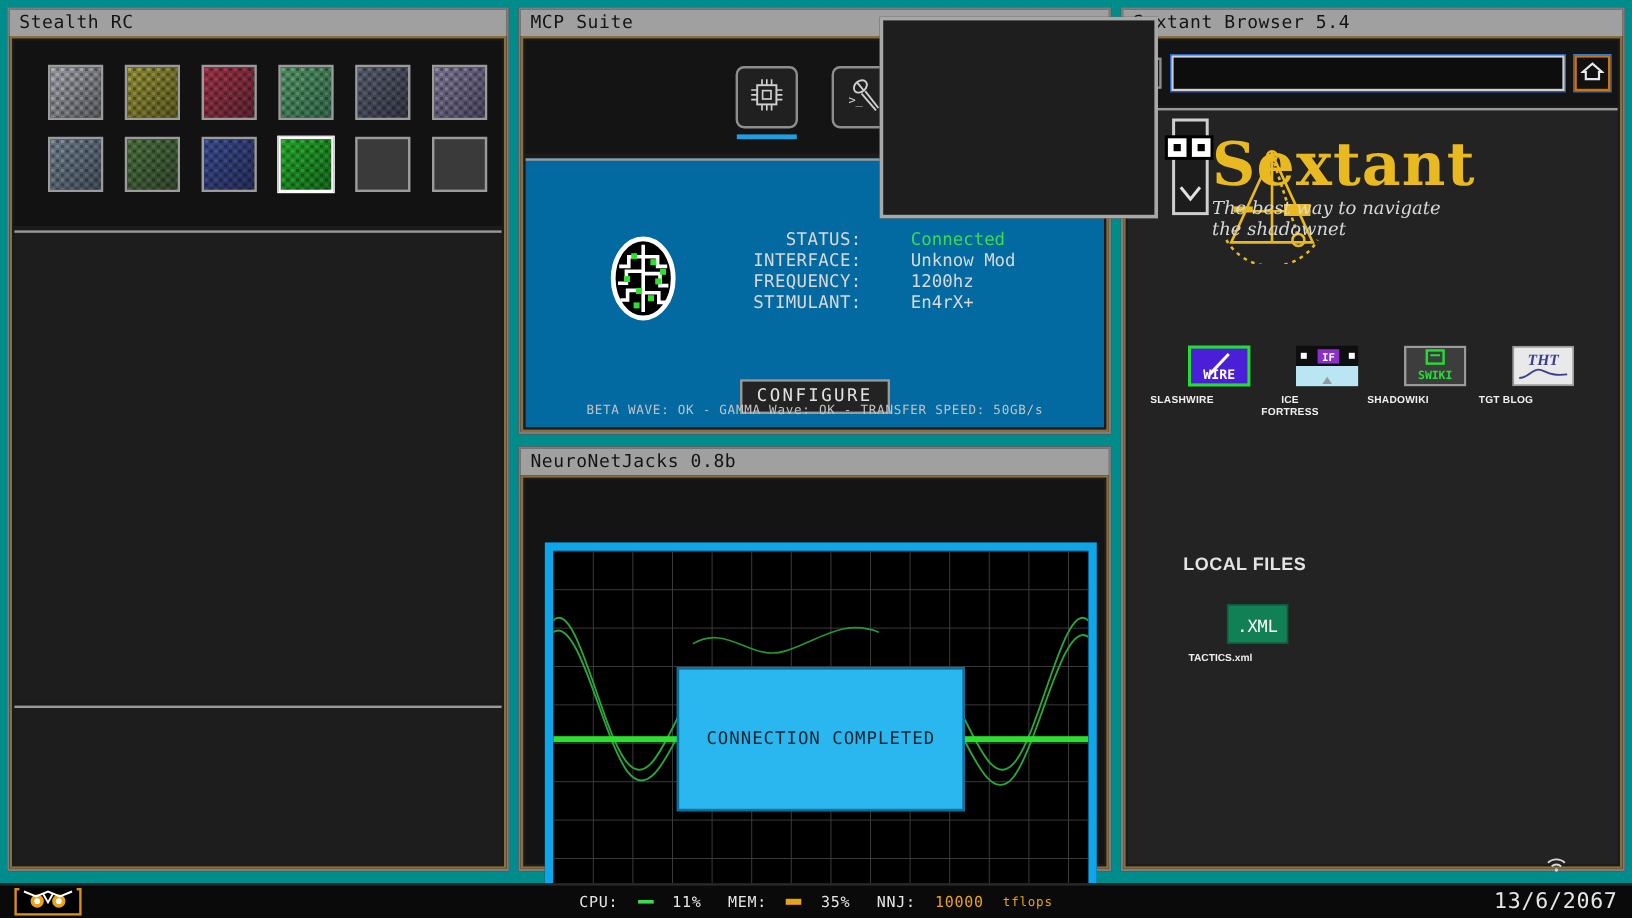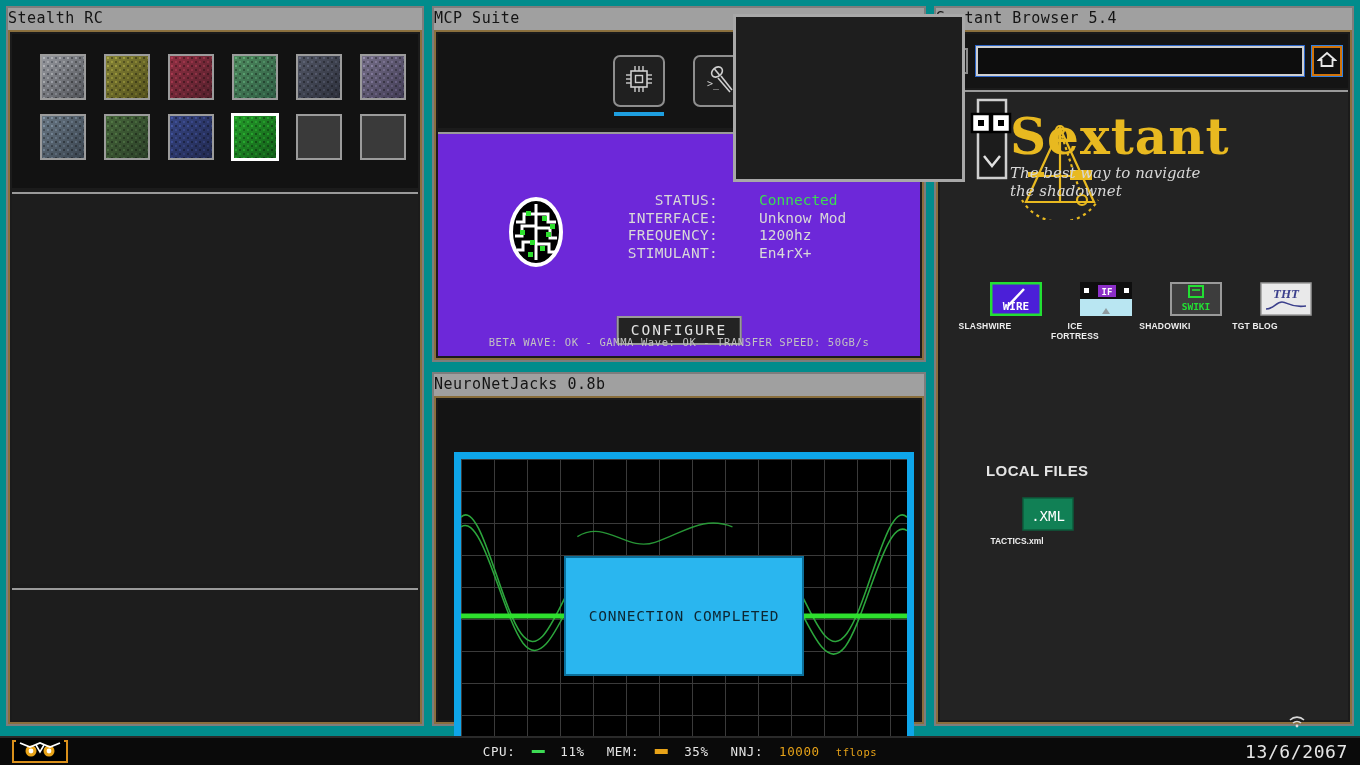--- a/index.html
+++ b/index.html
@@ -20,20 +20,21 @@
     position: absolute;
     background: #1b1b1b;
     border: 2px solid #7d7d7d;
   }
   .win-title {
     height: 22px;
     background: #a0a0a0;
     color: #141414;
     font-size: 15px;
     line-height: 21px;
+    padding-left: 8px;
     letter-spacing: 0.5px;
     font-family: "DejaVu Sans Mono", monospace;
     white-space: nowrap;
     overflow: hidden;
   }
   .win-body {
     position: absolute;
     top: 22px; left: 0; right: 0; bottom: 0;
     background: #1b1b1b;
     border-top: 2px solid #6d5a33;
@@ -90,21 +91,21 @@
     background: #202020;
     display:flex; align-items:center; justify-content:center;
     position: relative;
   }
   .mcp-tab.active::after {
     content:""; position:absolute; left:-1px; right:-1px; bottom:-11px;
     height:4px; background:#1e9fe0;
   }
   #mcp-info {
     position:absolute; left:2px; right:2px; top:100px; bottom:2px;
-    background:#6d28d9; border-top:2px solid #9a9a9a;
+    background:#0369a1; border-top:2px solid #9a9a9a;
   }
   #mcp-brain { position:absolute; left:68px; top:62px; }
   #mcp-stats {
     position:absolute; left:130px; top:58px; width:340px;
     color:#d8d8d8; font-size:14.5px; line-height:17.5px;
   }
   .stat-row { display:flex; }
   .stat-k { flex:1; text-align:right; letter-spacing:.3px; }
   .stat-v { width:150px; text-align:left; padding-left:1px;margin-left:40px; }
   .stat-v.ok { color:#3ddb54; }
@@ -191,21 +192,21 @@
   }
   #sx-tagline {
     color:#d8d8d8; font-family:"DejaVu Serif", serif; font-style:italic;
     font-size:15px; line-height:18px; width:200px; margin-top:4px;
   }
   #sx-bookmarks {
     position:absolute; left:14px; top:190px; right:8px;
     display:flex; gap:28px;
   }
   .bm { width:62px; text-align:center; }
-  .bm-ico { width:44px; height:34px; margin:0 auto; position:relative;padding-left:27px; }
+  .bm-ico { width:44px; height:34px; margin:6px auto; position:relative;padding-left:27px; }
   .bm-label { color:#efefef; font-family:"Liberation Sans", sans-serif; font-weight:bold; font-size:8.5px; margin-top:5px; letter-spacing:.2px;}
   #sx-localfiles-hd {
     position:absolute; left:46px; top:370px;
     color:#e4e4e4; font-family:"Liberation Sans", sans-serif; font-weight:bold;
     font-size:15px; letter-spacing:.4px;
   }
   #sx-localfiles { position:absolute; left:46px; top:405px; display:flex; gap:26px;}
   .lf { width:62px; text-align:center; }
   .lf-label { color:#efefef; font-family:"Liberation Sans", sans-serif; font-weight:bold; font-size:8.5px; margin-top:5px;}
 

